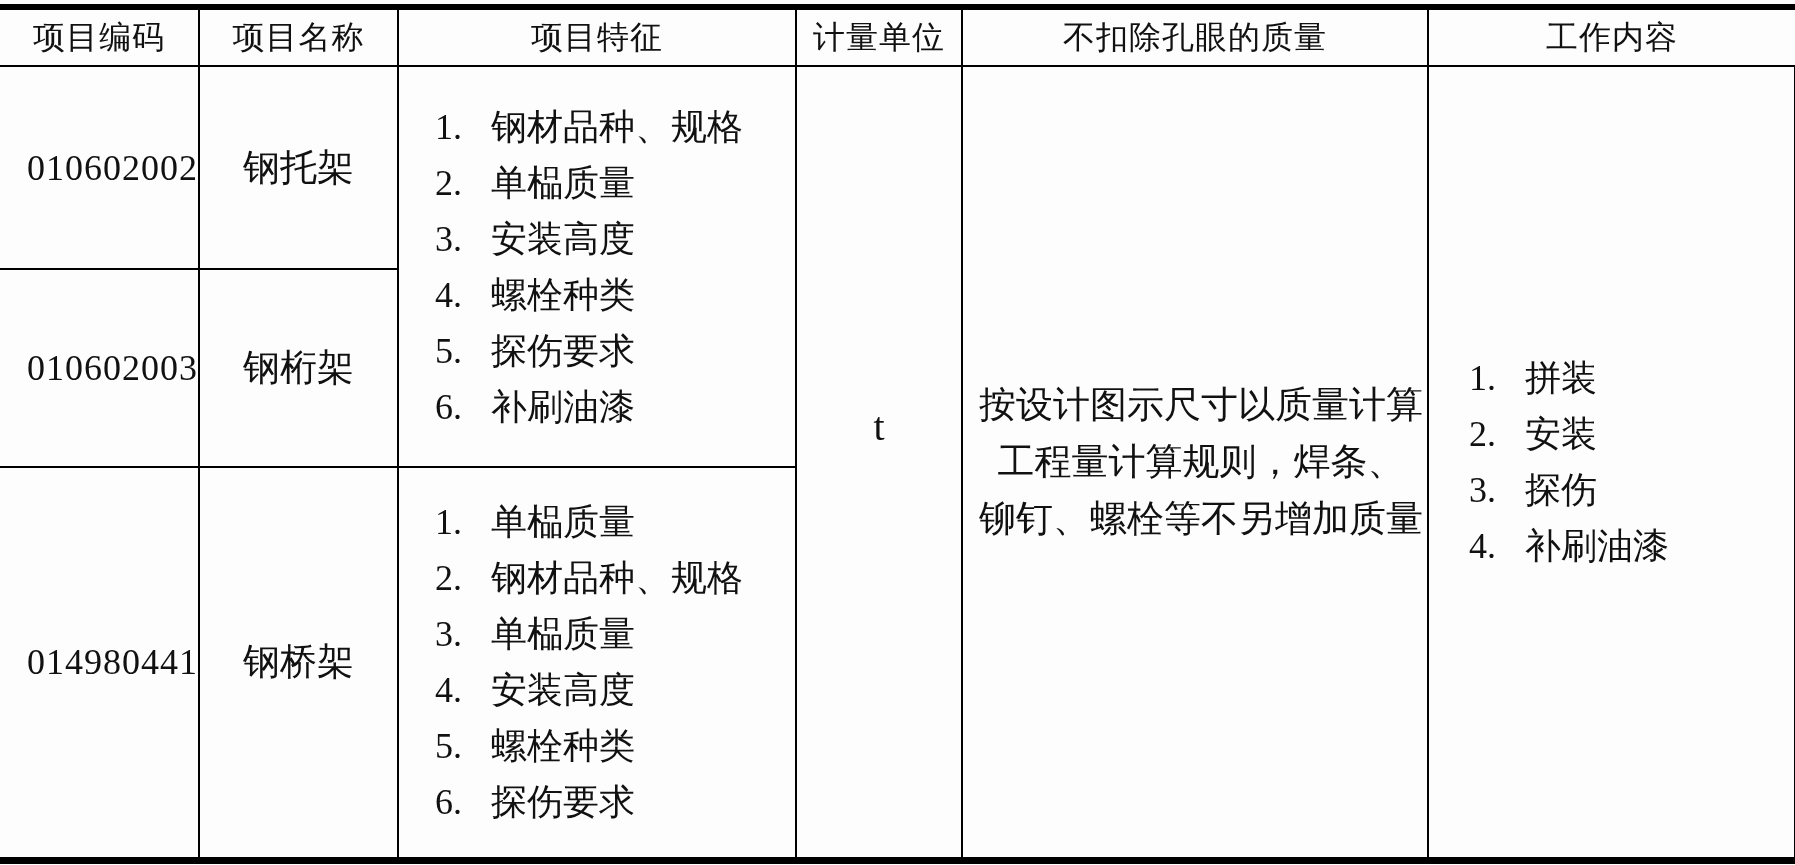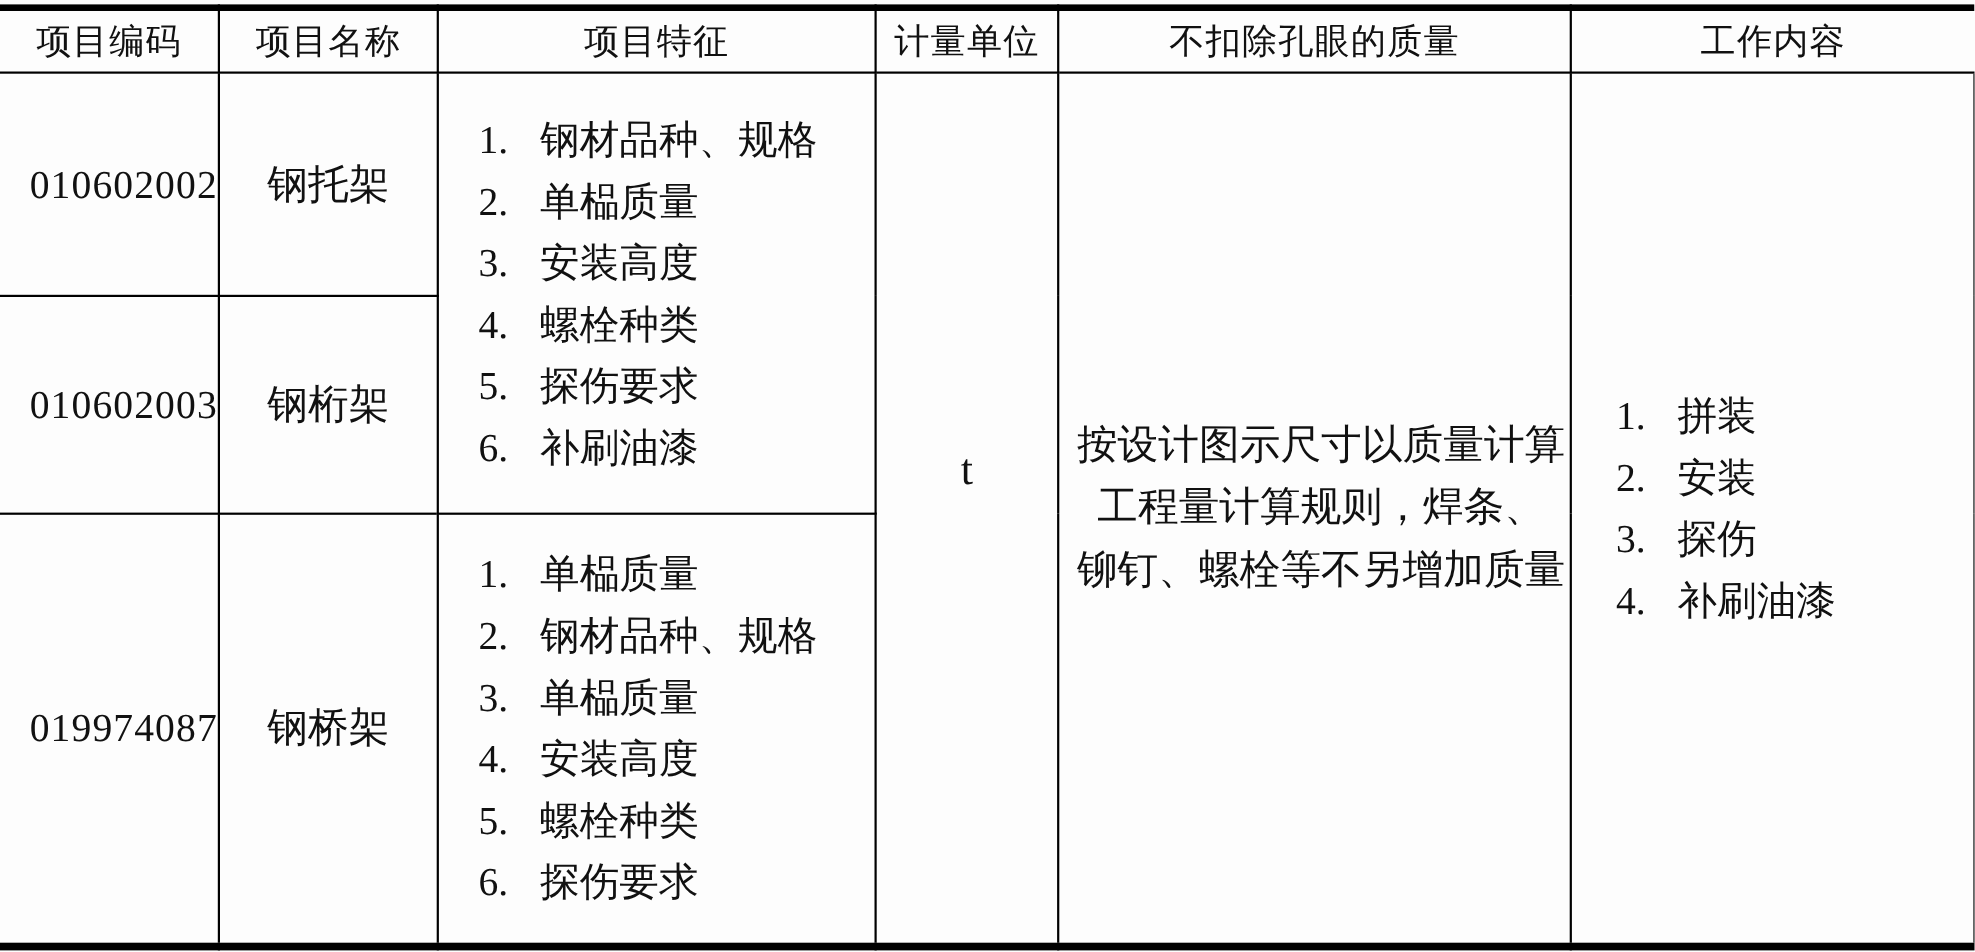--- a/index.html
+++ b/index.html
@@ -115,21 +115,21 @@
           </div>
         </td>
   </tr>
 
   <tr style="height:198px">
     <td class="code no-l">010602003</td>
     <td class="name">钢桁架</td>
   </tr>
 
   <tr style="height:393px">
-    <td class="code no-l">019974087</td>
+    <td class="code no-l">014980441</td>
     <td class="name">钢桥架</td>
     <td class="list-cell">
           <div class="li">
             <span class="num">1.</span>
             <span class="txt">单榀质量</span>
           </div>
           <div class="li">
             <span class="num">2.</span>
             <span class="txt">钢材品种、规格</span>
           </div>

